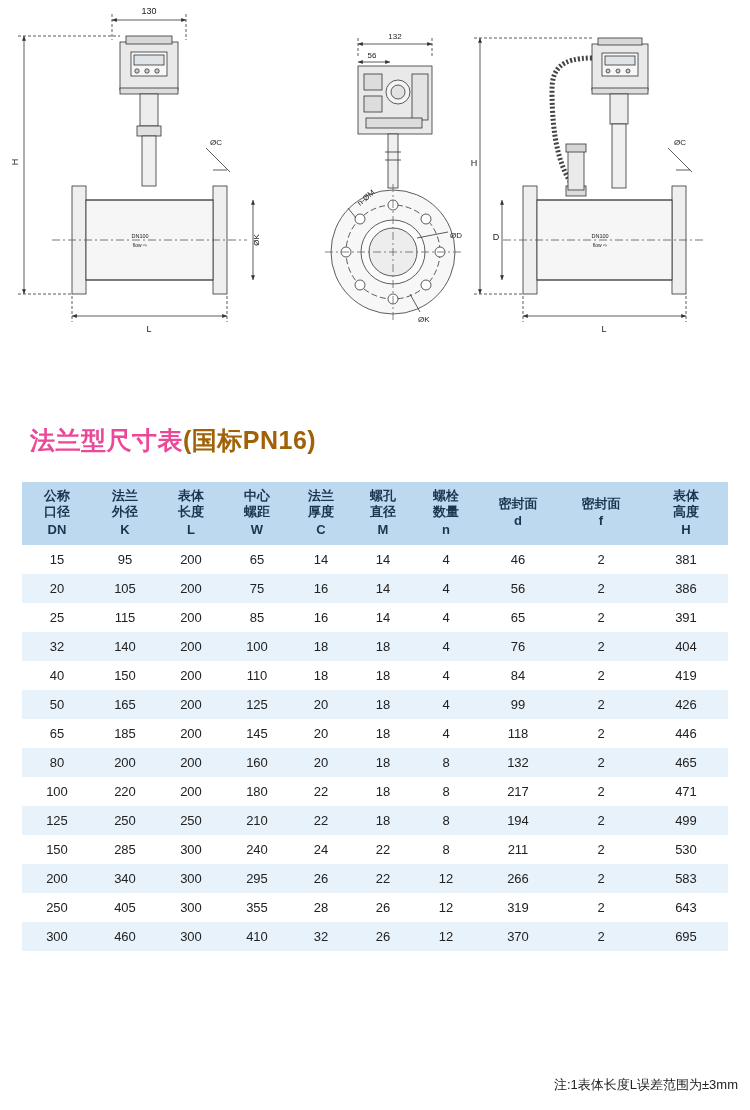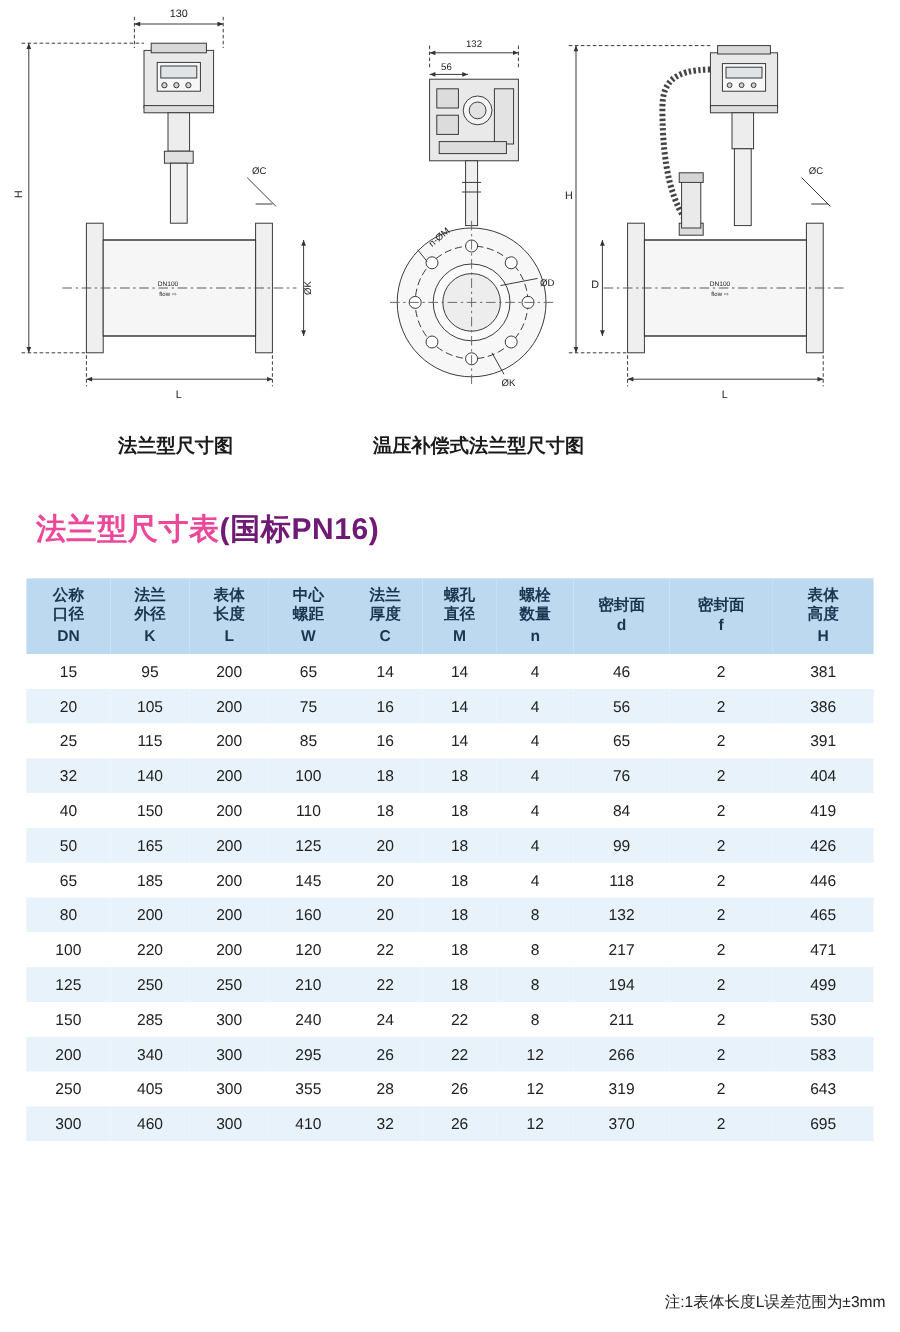--- a/index.html
+++ b/index.html
@@ -51,21 +51,21 @@
   
   .title-block {
     position: absolute;
     top: 424px;
     left: 30px;
     font-size: 25px;
     font-weight: bold;
     letter-spacing: 0.5px;
   }
   .title-black { color: #ec4899; }
-  .title-blue { color: #701a75; }
+  .title-blue { color: #a16207; }
 
   
   .table-wrap {
     position: absolute;
     top: 482px;
     left: 22px;
     width: 706px;
   }
   table.dims {
     border-collapse: collapse;
@@ -271,24 +271,20 @@
         <text x="680" y="145" font-size="8" fill="#222" text-anchor="middle" stroke="none">ØC</text>
         <line x1="676" y1="170" x2="690" y2="170"></line>
 
         <line x1="523" y1="316" x2="686" y2="316" marker-start="url(#arS)" marker-end="url(#ar)"></line>
         <line x1="523" y1="296" x2="523" y2="322" stroke-dasharray="3,2"></line>
         <line x1="686" y1="296" x2="686" y2="322" stroke-dasharray="3,2"></line>
         <text x="604" y="332" font-size="9" fill="#222" text-anchor="middle" stroke="none">L</text>
       </g>
     </svg>
 
-    <div class="caption-row">
-      <div class="caption cap1">法兰型尺寸图</div>
-      <div class="caption cap2">温压补偿式法兰型尺寸图</div>
-    </div>
   </div>
 
   <div class="title-block">
     <span class="title-black">法兰型尺寸表</span><span class="title-blue">(国标PN16)</span>
   </div>
 
   <div class="table-wrap">
     <table class="dims">
       <colgroup>
         <col class="col0">
@@ -448,21 +444,21 @@
           <td>18</td>
           <td>8</td>
           <td>132</td>
           <td>2</td>
           <td>465</td>
         </tr>
         <tr class="plain">
           <td>100</td>
           <td>220</td>
           <td>200</td>
-          <td>120</td>
+          <td>180</td>
           <td>22</td>
           <td>18</td>
           <td>8</td>
           <td>217</td>
           <td>2</td>
           <td>471</td>
         </tr>
         <tr class="alt">
           <td>125</td>
           <td>250</td>

